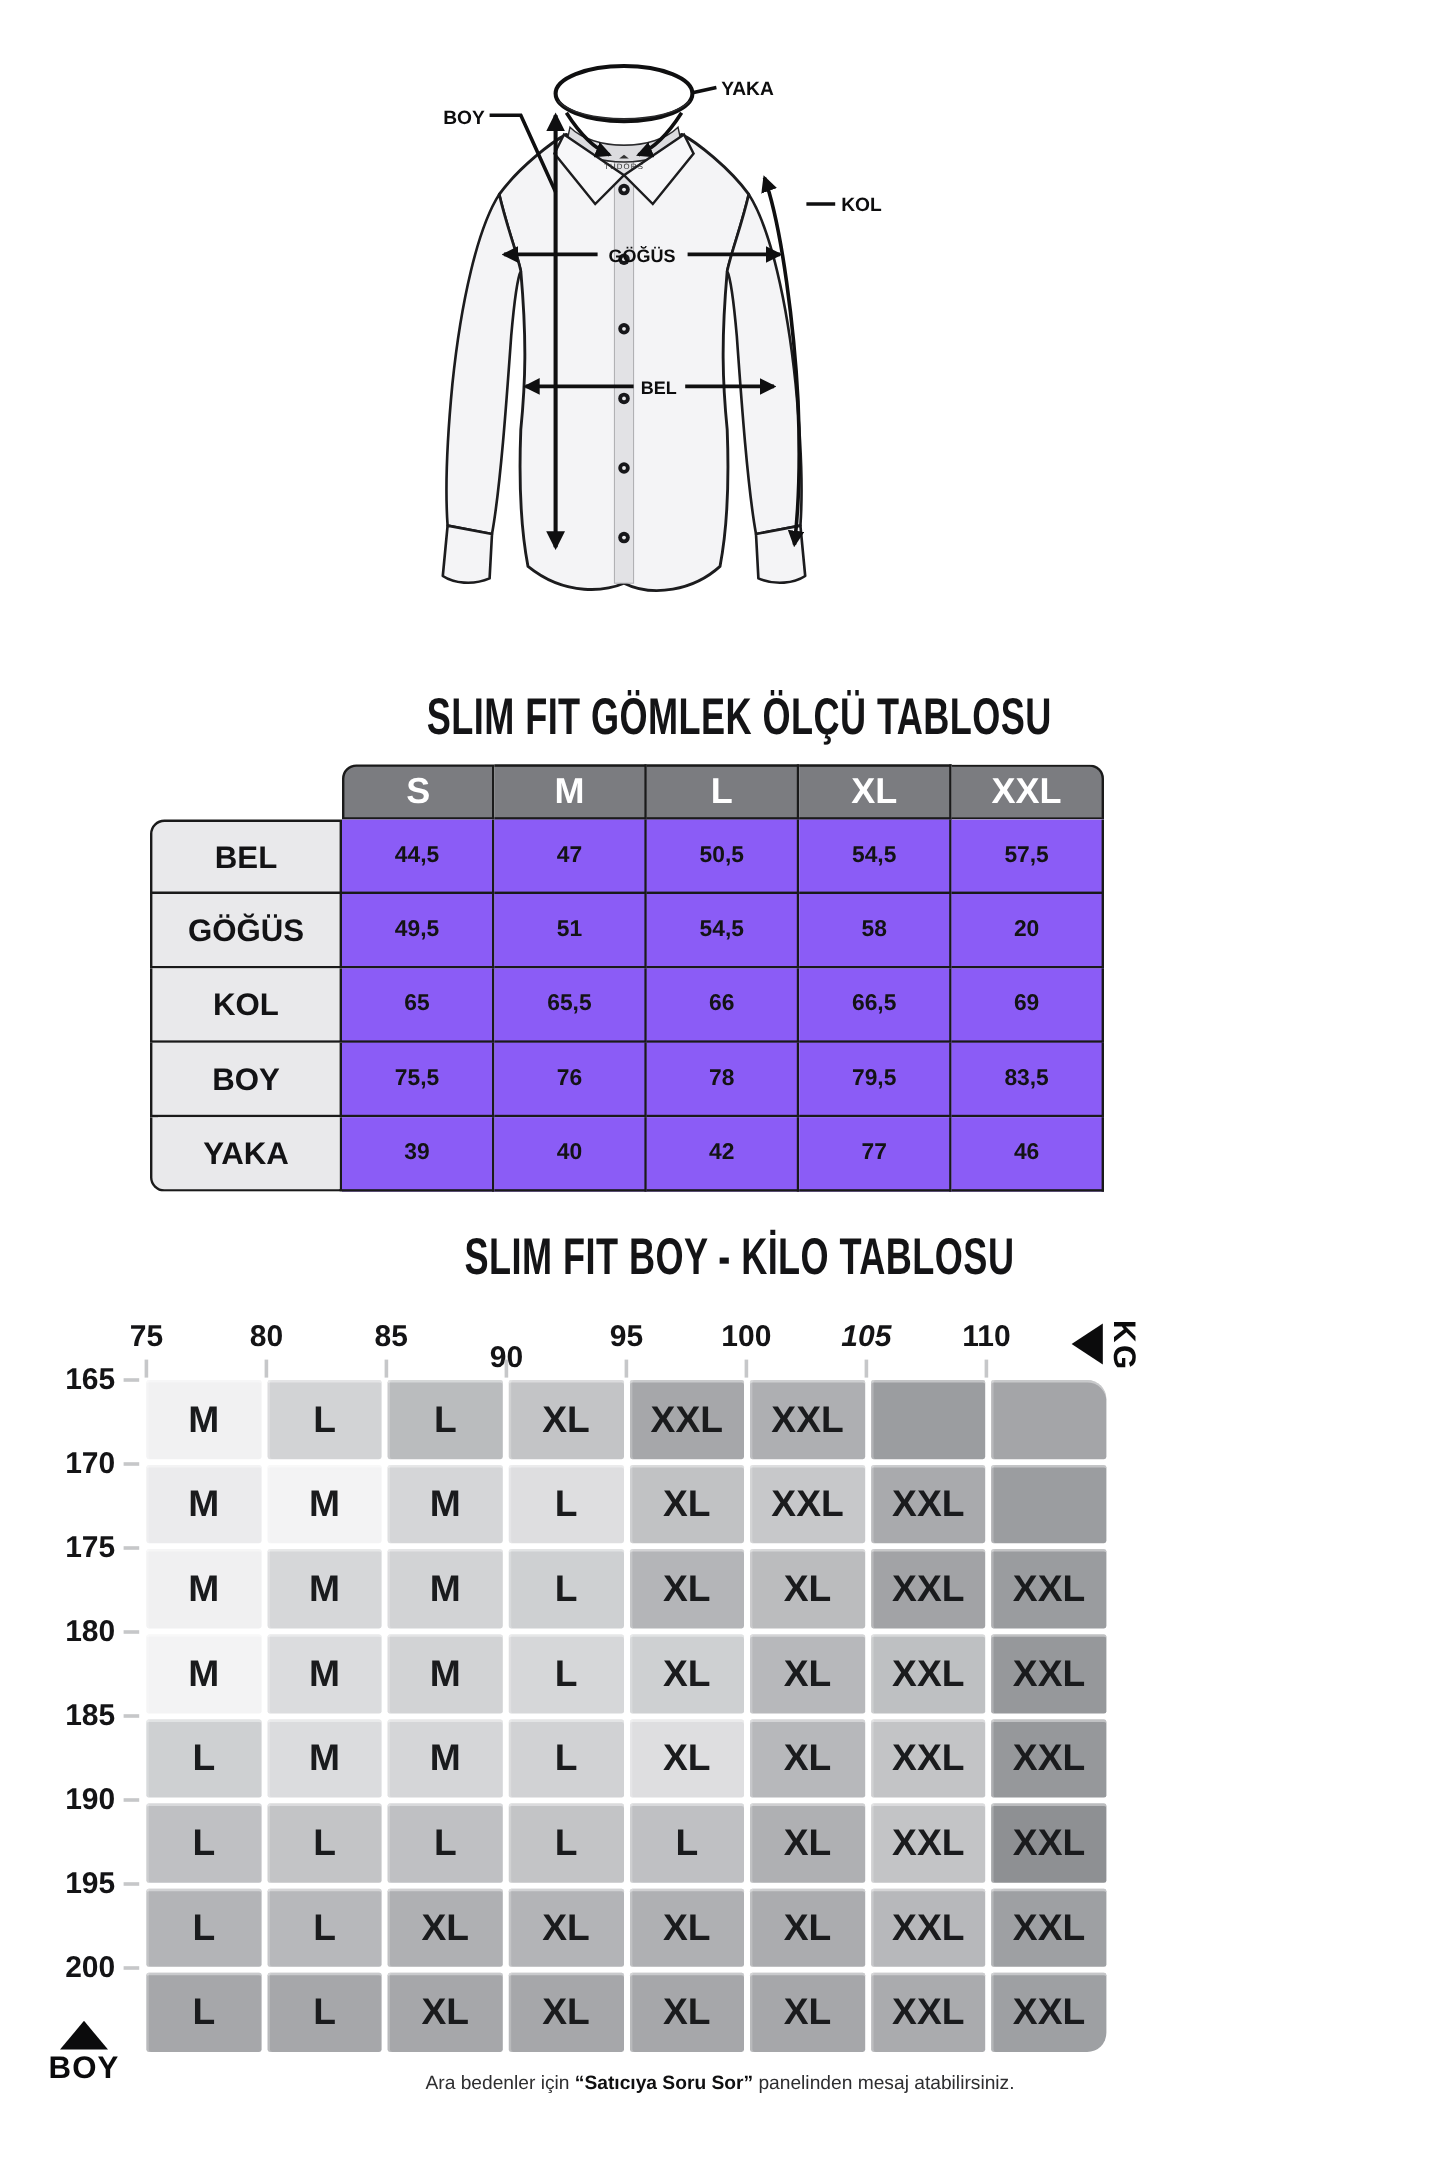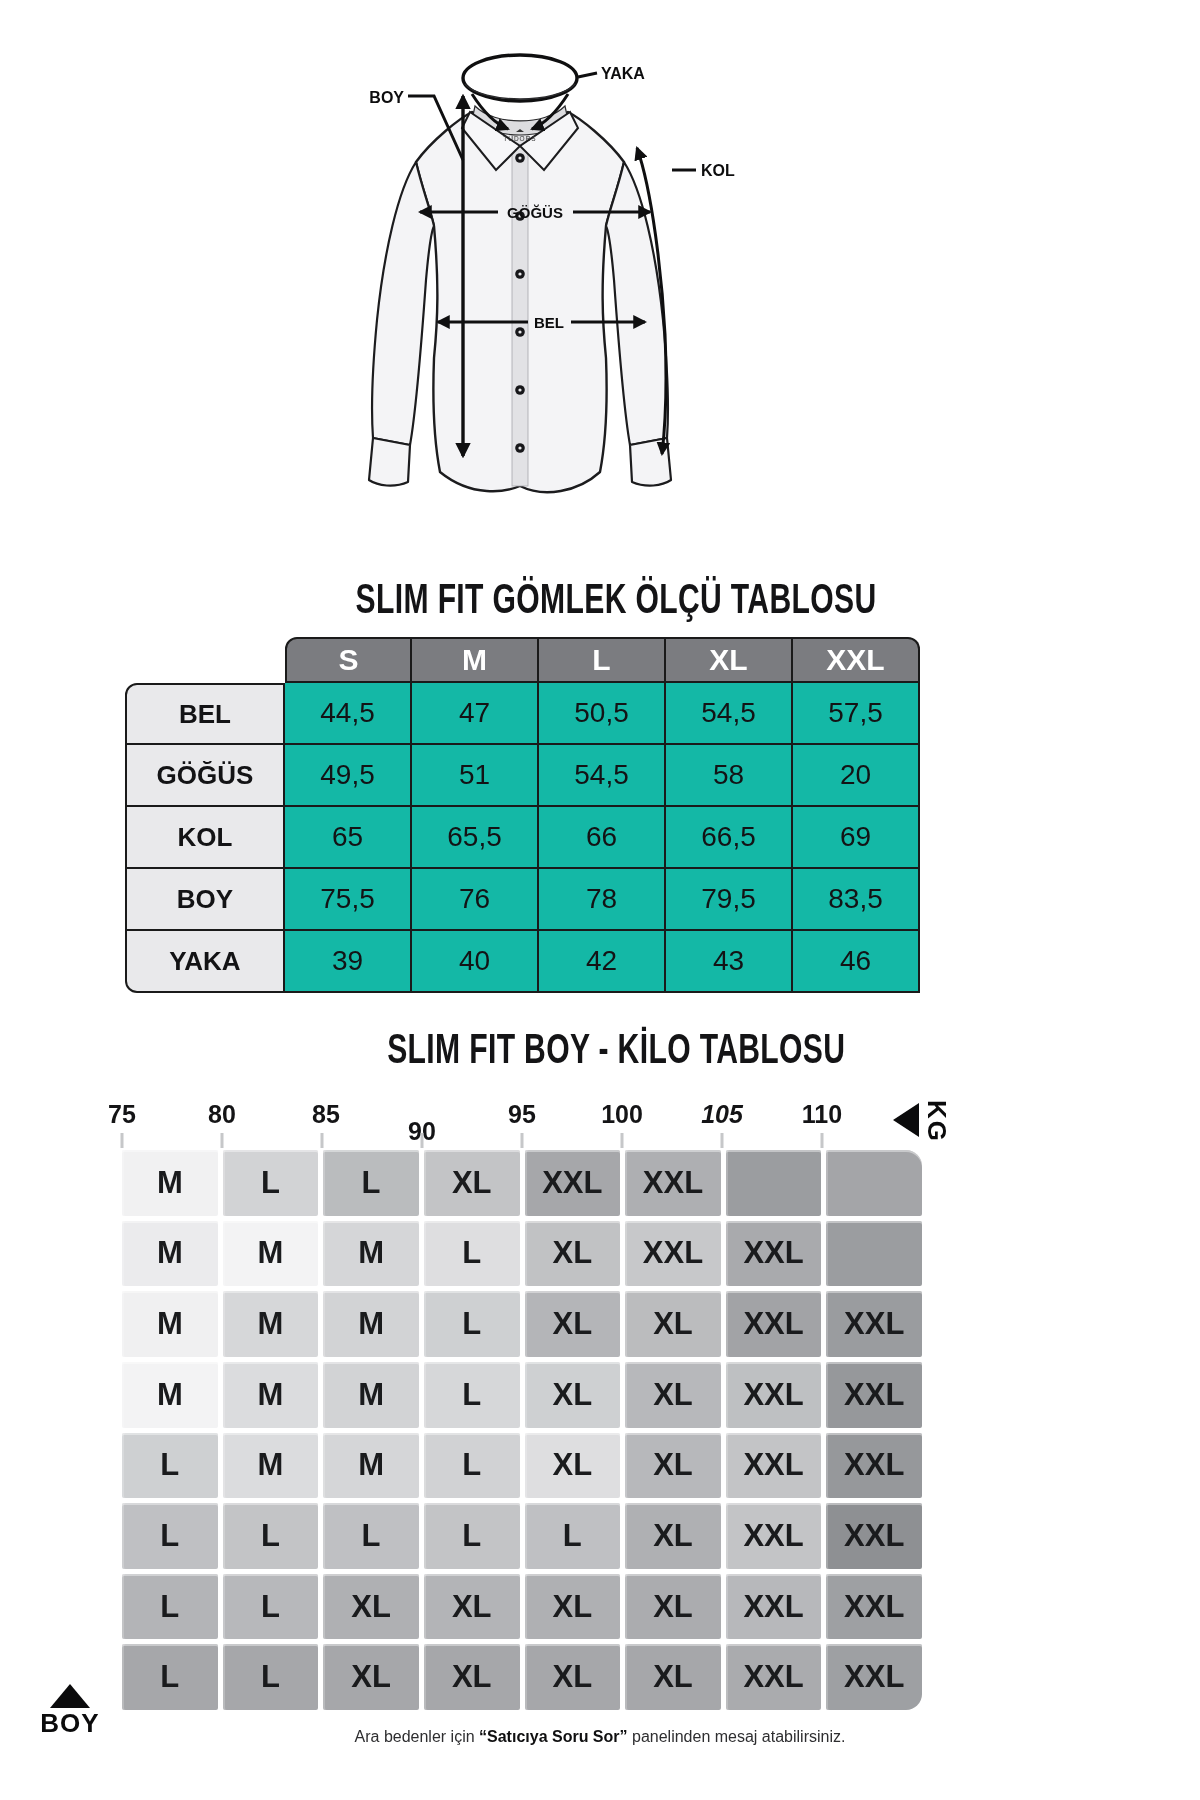--- a/index.html
+++ b/index.html
@@ -21,21 +21,21 @@
   .sz-corner{width:160px;height:46px;background:#fff;border:none}
   .sz-h{width:127px;height:46px;background:#7b7c80;color:#fff;font-size:30px;font-weight:700;
         border-top:2px solid #1a1a1a;border-right:2px solid #1a1a1a;border-bottom:2px solid #1a1a1a}
   .sz-h.first{border-left:2px solid #1a1a1a;border-top-left-radius:12px}
   .sz-h.last{border-top-right-radius:12px}
   .sz-lbl{height:62px;background:#e9e9eb;color:#131315;font-size:26px;font-weight:800;
           border-left:2px solid #1a1a1a;border-right:2px solid #1a1a1a;border-bottom:2px solid #1a1a1a}
   .sz-lbl.first-row{border-top:2px solid #1a1a1a}
   .sz-lbl.rtl{border-top-left-radius:12px}
   .sz-lbl.rbl{border-bottom-left-radius:12px}
-  .sz-val{height:62px;background:#14b8a6;color:#131315;font-size:28px;font-weight:400;
+  .sz-val{height:62px;background:#8b5cf6;color:#131315;font-size:19px;font-weight:700;
           border-right:2px solid #1a1a1a;border-bottom:2px solid #1a1a1a}
 
   
   #kg-ticks{position:absolute;left:122px;top:1100px;width:800px;height:50px}
   .kg-num{position:absolute;top:0;transform:translateX(-50%);font-size:25px;font-weight:600;color:#141416}
   .kg-dash{position:absolute;top:33px;width:3px;height:15px;background:#c6c7c9;transform:translateX(-50%)}
   #kg-pointer{position:absolute;left:893px;top:1103px;width:0;height:0;
               border-top:17px solid transparent;border-bottom:17px solid transparent;border-right:26px solid #0b0b0c}
   #kg-label{position:absolute;left:921px;top:1100px;writing-mode:vertical-rl;
             font-size:26px;font-weight:800;letter-spacing:2px;color:#0b0b0c}
@@ -190,21 +190,21 @@
           <td class="sz-val">76</td>
           <td class="sz-val">78</td>
           <td class="sz-val">79,5</td>
           <td class="sz-val">83,5</td>
         </tr>
         <tr>
           <td class="sz-lbl rbl">YAKA</td>
           <td class="sz-val">39</td>
           <td class="sz-val">40</td>
           <td class="sz-val">42</td>
-          <td class="sz-val">43</td>
+          <td class="sz-val">77</td>
           <td class="sz-val">46</td>
         </tr>
       </tbody>
     </table>
 
   <h2 class="big-title" id="title2">
     <span>SLIM FIT BOY - KİLO TABLOSU</span>
   </h2>
 
   <div id="kg-ticks">
@@ -221,20 +221,38 @@
       <div class="kg-num" style="left: 500px;">100</div>
       <div class="kg-dash" style="left: 500px; background: rgb(198, 199, 201);"></div>
       <div class="kg-num" style="left: 600px; font-style: italic;">105</div>
       <div class="kg-dash" style="left: 600px; background: rgb(198, 199, 201);"></div>
       <div class="kg-num" style="left: 700px;">110</div>
       <div class="kg-dash" style="left: 700px; background: rgb(198, 199, 201);"></div>
     </div>
   <div id="kg-pointer"></div>
   <div id="kg-label">KG</div>
 
+  <div id="boy-ticks">
+      <div class="boy-num" style="top: 0px;">165</div>
+      <div class="boy-dash" style="top: 0px; background: rgb(198, 199, 201);"></div>
+      <div class="boy-num" style="top: 70px;">170</div>
+      <div class="boy-dash" style="top: 70px; background: rgb(198, 199, 201);"></div>
+      <div class="boy-num" style="top: 140px;">175</div>
+      <div class="boy-dash" style="top: 140px; background: rgb(198, 199, 201);"></div>
+      <div class="boy-num" style="top: 210px;">180</div>
+      <div class="boy-dash" style="top: 210px; background: rgb(198, 199, 201);"></div>
+      <div class="boy-num" style="top: 280px;">185</div>
+      <div class="boy-dash" style="top: 280px; background: rgb(198, 199, 201);"></div>
+      <div class="boy-num" style="top: 350px;">190</div>
+      <div class="boy-dash" style="top: 350px; background: rgb(198, 199, 201);"></div>
+      <div class="boy-num" style="top: 420px;">195</div>
+      <div class="boy-dash" style="top: 420px; background: rgb(198, 199, 201);"></div>
+      <div class="boy-num" style="top: 490px;">200</div>
+      <div class="boy-dash" style="top: 490px; background: rgb(198, 199, 201);"></div>
+    </div>
   <div id="weight-grid">
       <div class="wcell" style="background: rgb(241, 241, 242);">M</div>
       <div class="wcell" style="background: rgb(210, 211, 213);">L</div>
       <div class="wcell" style="background: rgb(186, 188, 190);">L</div>
       <div class="wcell" style="background: rgb(195, 196, 198);">XL</div>
       <div class="wcell" style="background: rgb(166, 167, 170);">XXL</div>
       <div class="wcell" style="background: rgb(174, 175, 178);">XXL</div>
       <div class="wcell" style="background: rgb(155, 157, 160);"></div>
       <div class="wcell r-tr" style="background: rgb(164, 165, 168);"></div>
       <div class="wcell" style="background: rgb(235, 235, 237);">M</div>

